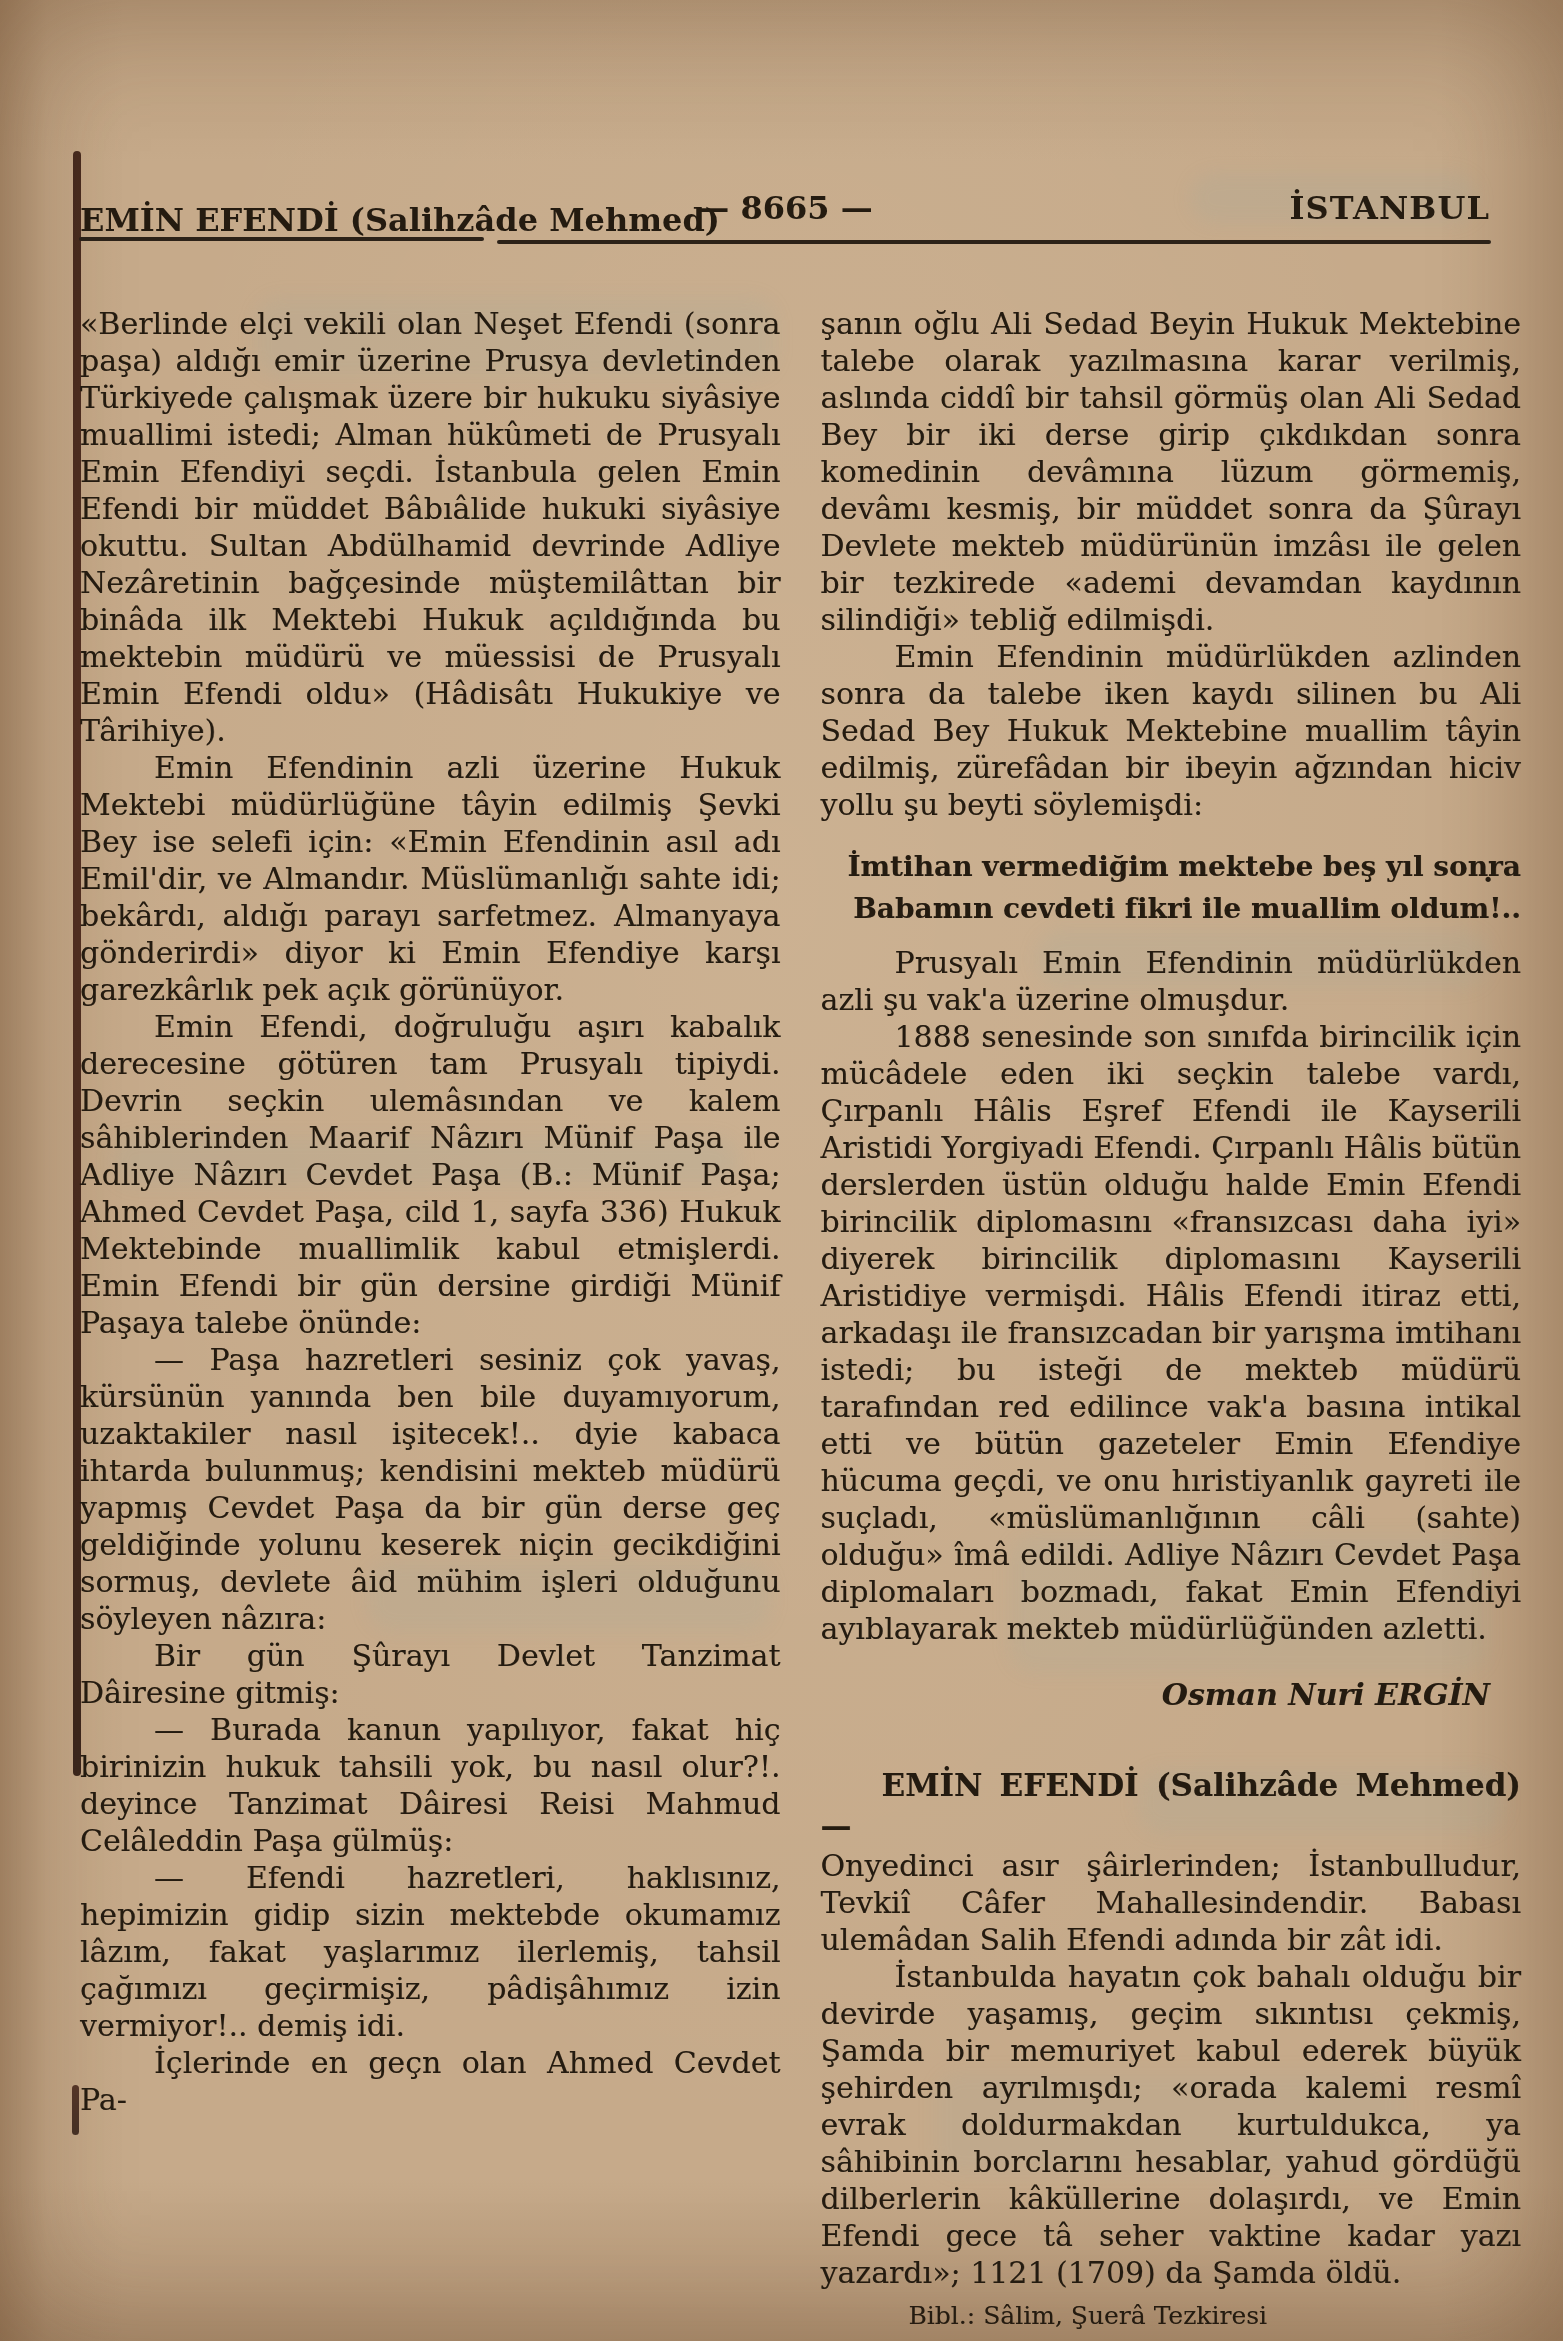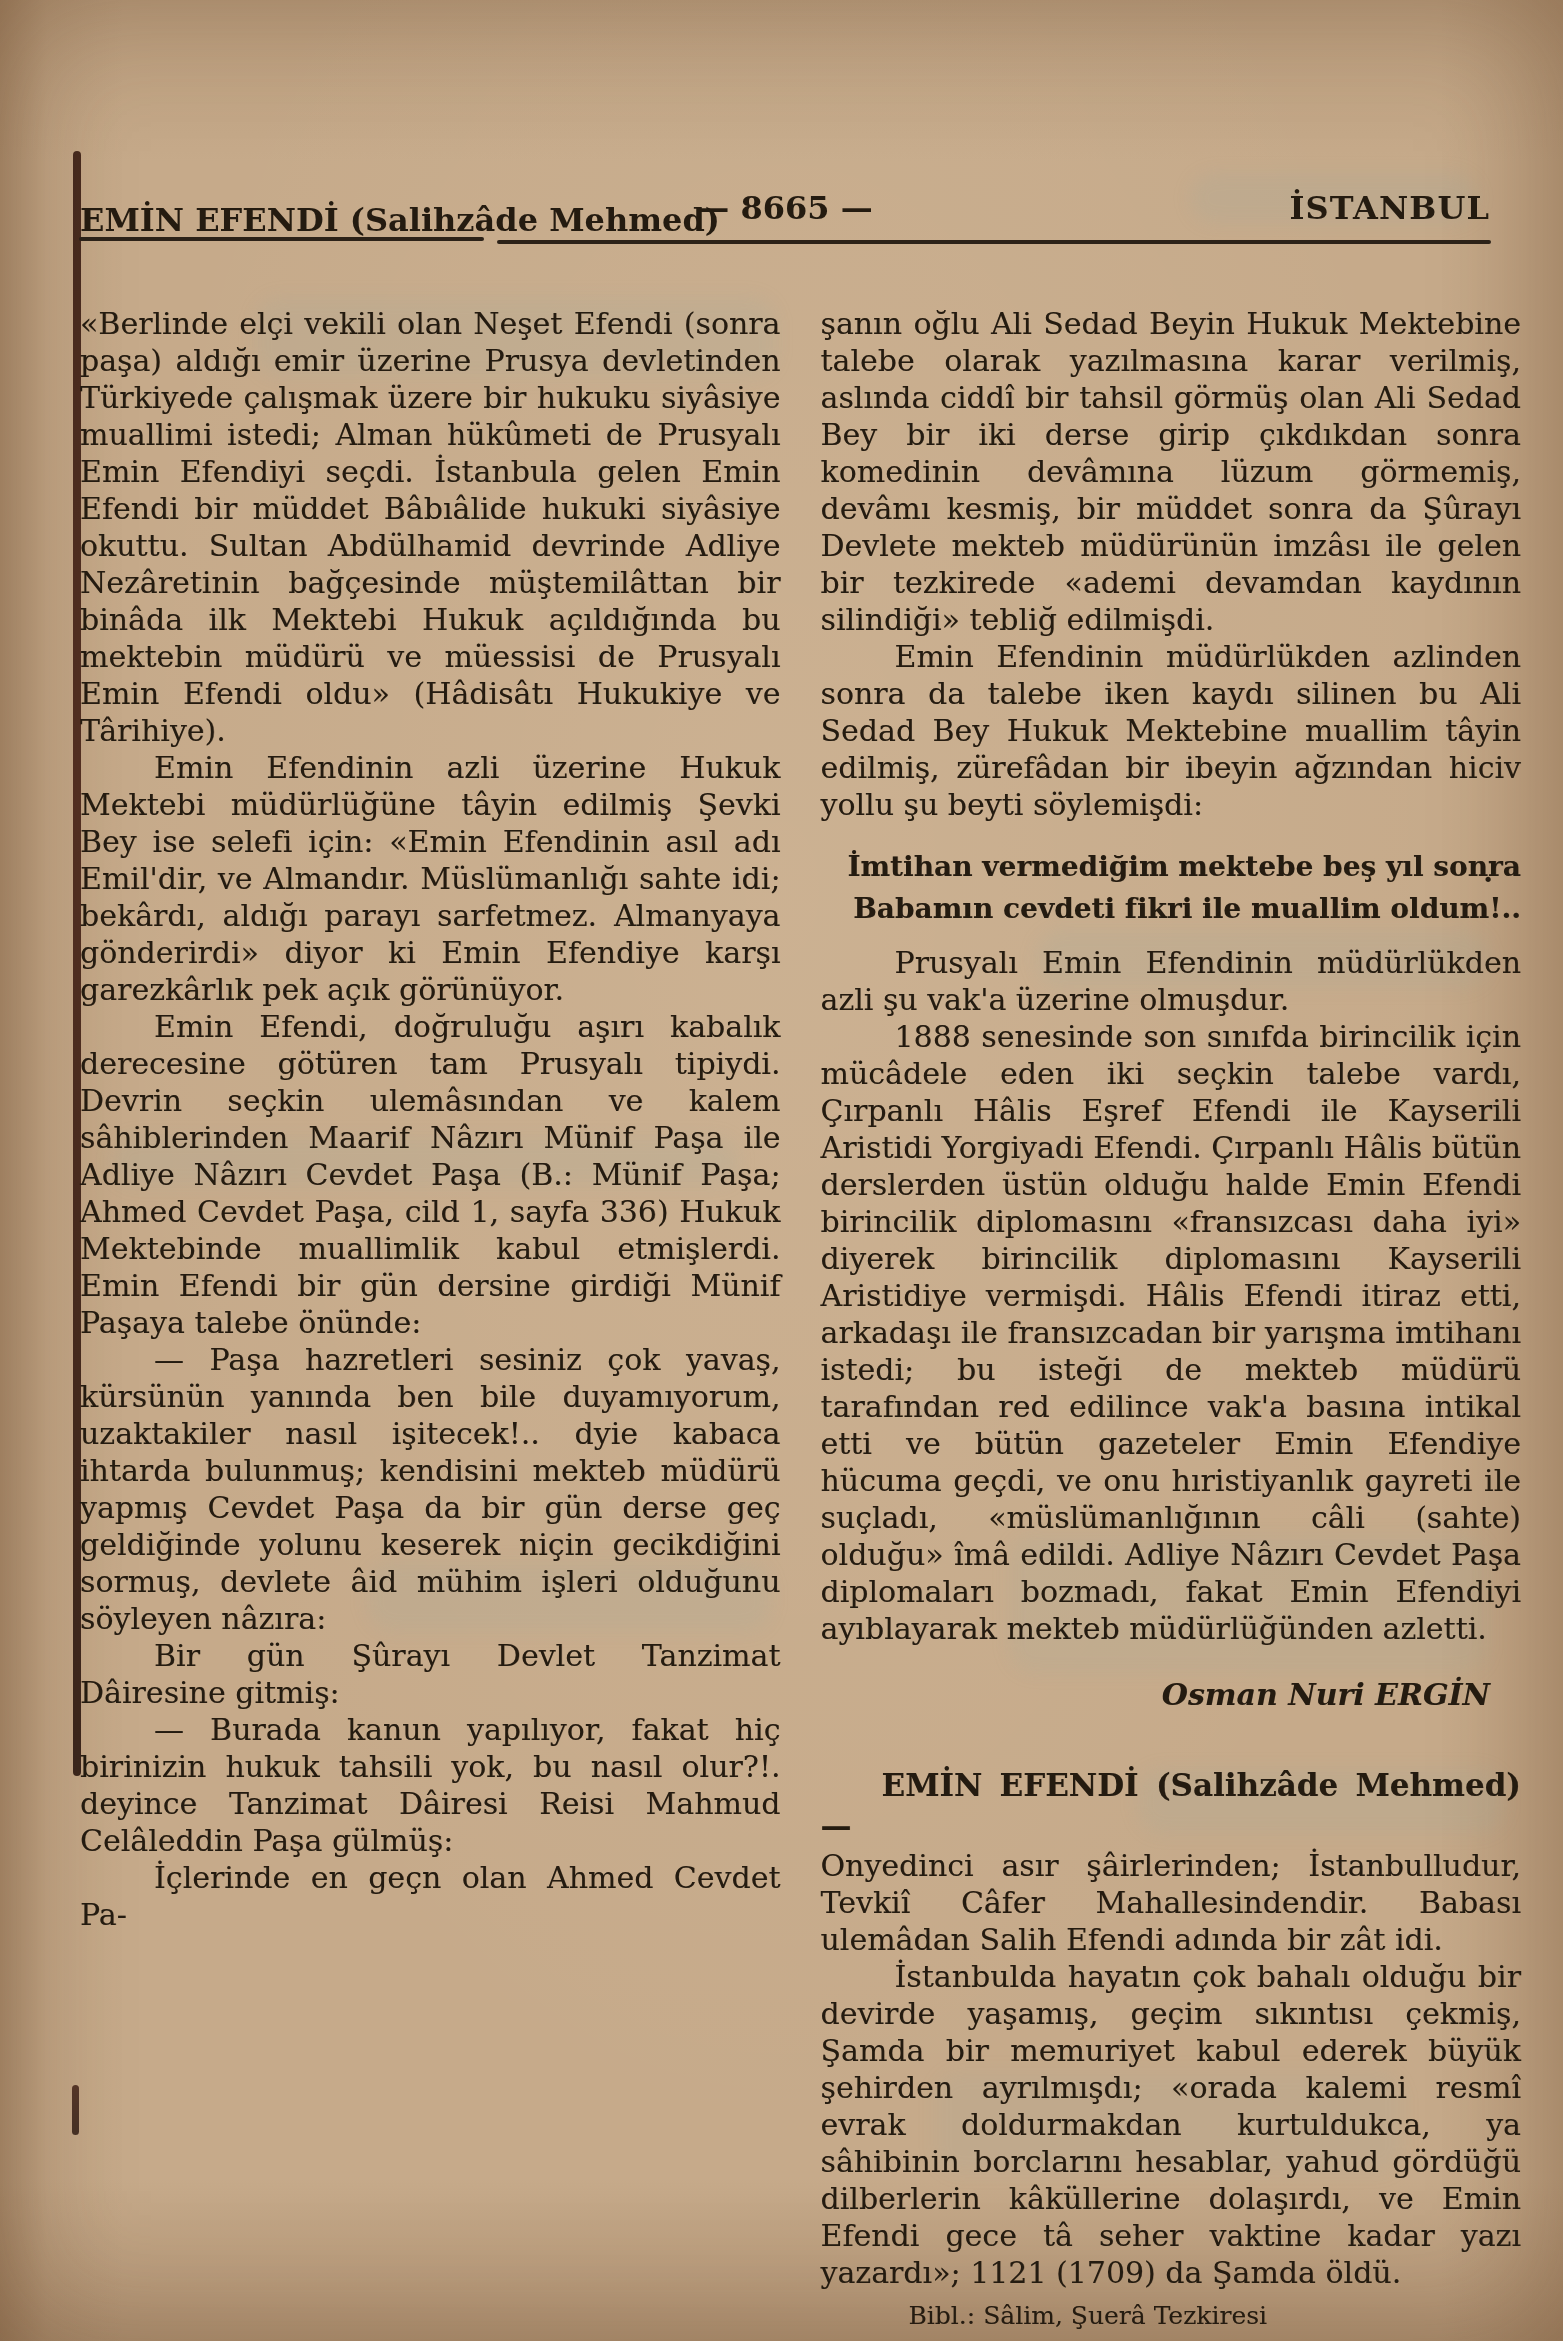--- a/index.html
+++ b/index.html
@@ -109,20 +109,21 @@
 
   <main class="columns">
 
     <section class="col col-left">
       <p class="para no-indent">«Berlinde elçi vekili olan Neşet Efendi (sonra paşa) aldığı emir üzerine Prusya devletinden Türkiyede çalışmak üzere bir hukuku siyâsiye muallimi istedi; Alman hükûmeti de Prusyalı Emin Efendiyi seçdi. İstanbula gelen Emin Efendi bir müddet Bâbıâlide hukuki siyâsiye okuttu. Sultan Abdülhamid devrinde Adliye Nezâretinin bağçesinde müştemilâttan bir binâda ilk Mektebi Hukuk açıldığında bu mektebin müdürü ve müessisi de Prusyalı Emin Efendi oldu» (Hâdisâtı Hukukiye ve Târihiye).</p>
       <p class="para">Emin Efendinin azli üzerine Hukuk Mektebi müdürlüğüne tâyin edilmiş Şevki Bey ise selefi için: «Emin Efendinin asıl adı Emil'dir, ve Almandır. Müslümanlığı sahte idi; bekârdı, aldığı parayı sarfetmez. Almanyaya gönderirdi» diyor ki Emin Efendiye karşı garezkârlık pek açık görünüyor.</p>
       <p class="para">Emin Efendi, doğruluğu aşırı kabalık derecesine götüren tam Prusyalı tipiydi. Devrin seçkin ulemâsından ve kalem sâhiblerinden Maarif Nâzırı Münif Paşa ile Adliye Nâzırı Cevdet Paşa (B.: Münif Paşa; Ahmed Cevdet Paşa, cild 1, sayfa 336) Hukuk Mektebinde muallimlik kabul etmişlerdi. Emin Efendi bir gün dersine girdiği Münif Paşaya talebe önünde:</p>
       <p class="para">— Paşa hazretleri sesiniz çok yavaş, kürsünün yanında ben bile duyamıyorum, uzaktakiler nasıl işitecek!.. dyie kabaca ihtarda bulunmuş; kendisini mekteb müdürü yapmış Cevdet Paşa da bir gün derse geç geldiğinde yolunu keserek niçin gecikdiğini sormuş, devlete âid mühim işleri olduğunu söyleyen nâzıra:</p>
       <p class="para">Bir gün Şûrayı Devlet Tanzimat Dâiresine gitmiş:</p>
       <p class="para">— Burada kanun yapılıyor, fakat hiç birinizin hukuk tahsili yok, bu nasıl olur?!. deyince Tanzimat Dâiresi Reisi Mahmud Celâleddin Paşa gülmüş:</p>
+      <p class="para">— Efendi hazretleri, haklısınız, hepimizin gidip sizin mektebde okumamız lâzım, fakat yaşlarımız ilerlemiş, tahsil çağımızı geçirmişiz, pâdişâhımız izin vermiyor!.. demiş idi.</p>
       <p class="para">İçlerinde en geçn olan Ahmed Cevdet Pa-</p>
     </section>
 
     <section class="col col-right">
       <p class="para no-indent">şanın oğlu Ali Sedad Beyin Hukuk Mektebine talebe olarak yazılmasına karar verilmiş, aslında ciddî bir tahsil görmüş olan Ali Sedad Bey bir iki derse girip çıkdıkdan sonra komedinin devâmına lüzum görmemiş, devâmı kesmiş, bir müddet sonra da Şûrayı Devlete mekteb müdürünün imzâsı ile gelen bir tezkirede «ademi devamdan kaydının silindiği» tebliğ edilmişdi.</p>
       <p class="para">Emin Efendinin müdürlükden azlinden sonra da talebe iken kaydı silinen bu Ali Sedad Bey Hukuk Mektebine muallim tâyin edilmiş, zürefâdan bir ibeyin ağzından hiciv yollu şu beyti söylemişdi:</p>
 
       <div class="couplet">
         <p class="couplet-line">İmtihan vermediğim mektebe beş yıl sonra</p>
         <p class="couplet-line">Babamın cevdeti fikri ile muallim oldum!..</p>

